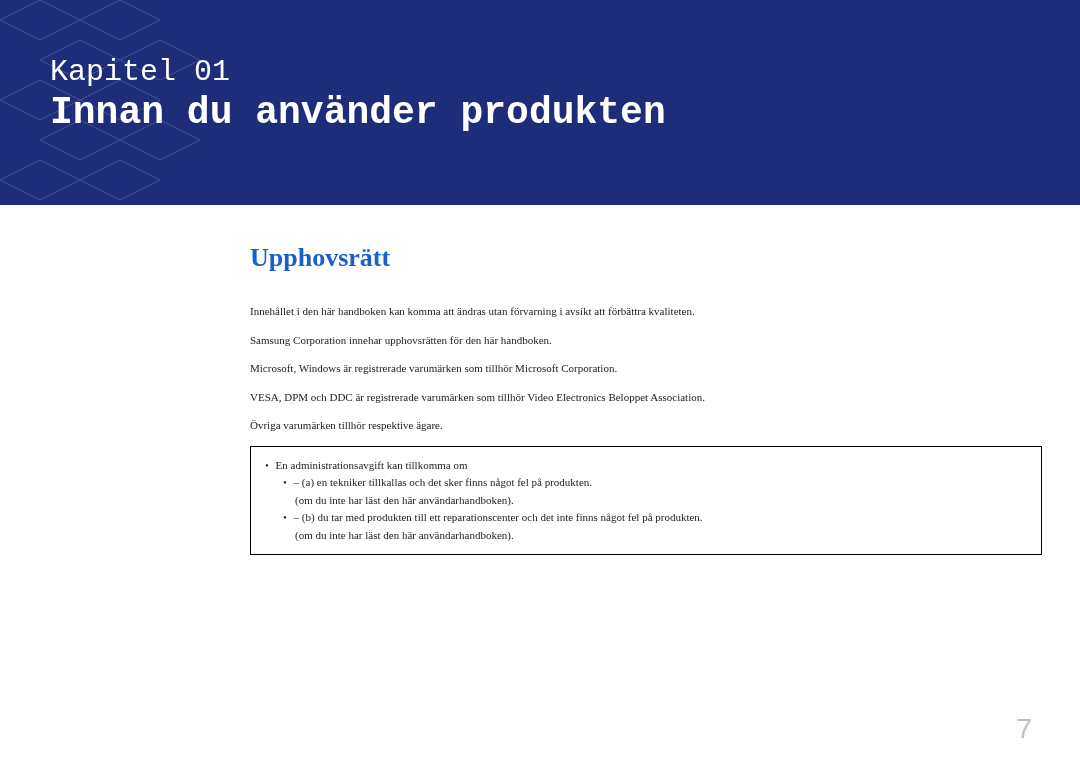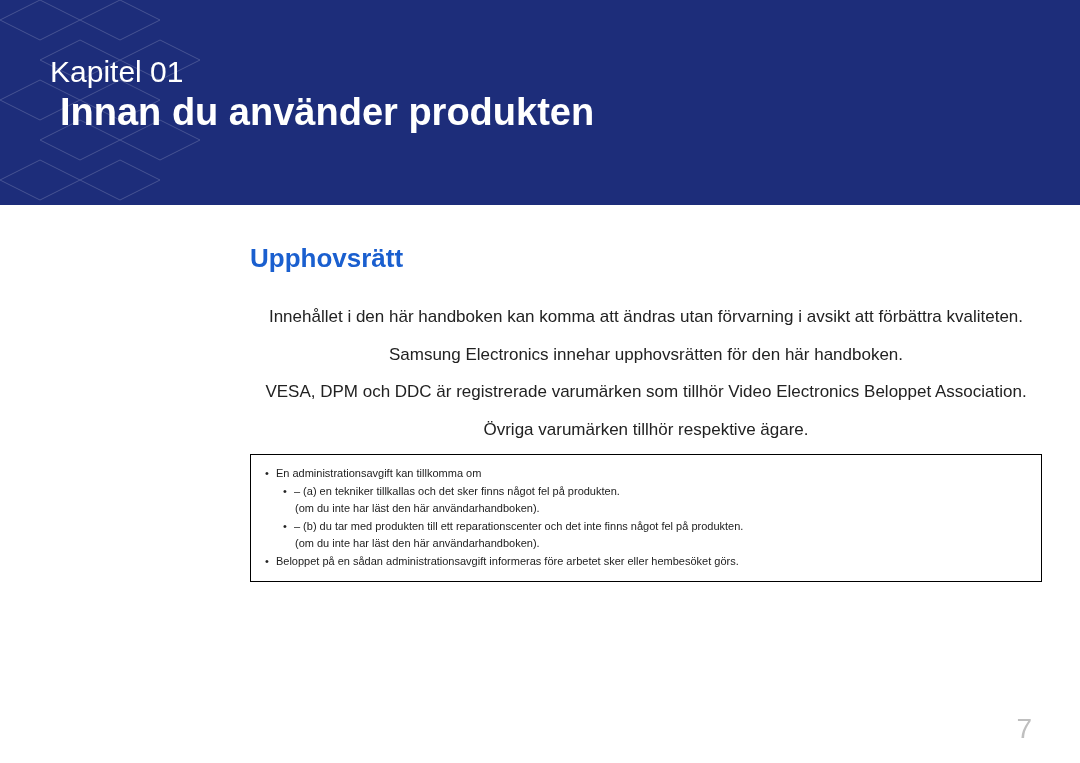--- a/index.html
+++ b/index.html
@@ -9,57 +9,57 @@
     background: #fff;
     font-family: Arial, Helvetica, sans-serif;
     position: relative;
     overflow: hidden;
   }
   .banner {
     height: 205px;
     background: #1d2d7a;
     position: relative;
     overflow: hidden;
+    font-family: Liberation Mono, monospace;
   }
   .cubes {
     position: absolute;
     left: 0; top: 0; width: 260px; height: 205px;
     opacity: 0.18;
   }
   .banner-text {
     position: absolute;
     left: 50px;
     top: 55px;
     color: #fff;
   }
   .chapter-label {
     font-size: 30px;
     font-weight: 400;
     margin-bottom: 2px;
   }
   .chapter-title {
     font-size: 38px;
     font-weight: 600;
-    margin-left: 10px;
   }
   .content {
     padding: 38px 38px 0 250px;
+    font-family: Liberation Serif, serif;
   }
   .section-heading {
     color: #1a5fcf;
     font-size: 26px;
     font-weight: 600;
     margin-bottom: 30px;
   }
   .body-text {
-    font-size: 17px;
+    font-size: 11px;
     color: #222;
     line-height: 1.5;
     margin-bottom: 12px;
-    text-align: center;
   }
   .notice-box {
     border: 1px solid #000;
     padding: 10px 14px;
     margin-top: 4px;
     font-size: 11px;
     color: #222;
     line-height: 1.6;
   }
   .notice-box ul {
@@ -99,37 +99,35 @@
   <div class="banner-text">
     <div class="chapter-label">Kapitel 01</div>
     <div class="chapter-title">Innan du använder produkten</div>
   </div>
 </div>
 
 <div class="content">
   <h2 class="section-heading">Upphovsrätt</h2>
 
   <p class="body-text">Innehållet i den här handboken kan komma att ändras utan förvarning i avsikt att förbättra kvaliteten.</p>
-  <p class="body-text">Samsung Electronics innehar upphovsrätten för den här handboken.</p>
+  <p class="body-text">Samsung Corporation innehar upphovsrätten för den här handboken.</p>
+  <p class="body-text">Microsoft, Windows är registrerade varumärken som tillhör Microsoft Corporation.</p>
   <p class="body-text">VESA, DPM och DDC är registrerade varumärken som tillhör Video Electronics Beloppet Association.</p>
   <p class="body-text">Övriga varumärken tillhör respektive ägare.</p>
 
   <div class="notice-box">
     <ul>
       <li>En administrationsavgift kan tillkomma om</li>
     </ul>
     <ul style="margin-left:18px; list-style:none;">
       <li style="text-indent:-12px; padding-left:12px;">
         <span>‒ </span><span>(a) en tekniker tillkallas och det sker finns något fel på produkten.</span><br>
         <span style="padding-left:0;">(om du inte har läst den här användarhandboken).</span>
       </li>
       <li style="text-indent:-12px; padding-left:12px;">
         <span>‒ </span><span>(b) du tar med produkten till ett reparationscenter och det inte finns något fel på produkten.</span><br>
         <span style="padding-left:0;">(om du inte har läst den här användarhandboken).</span>
       </li>
     </ul>
-    <ul>
-      <li>Beloppet på en sådan administrationsavgift informeras före arbetet sker eller hembesöket görs.</li>
-    </ul>
   </div>
 </div>
 
 <div class="page-num">7</div>
 
 </body></html>

